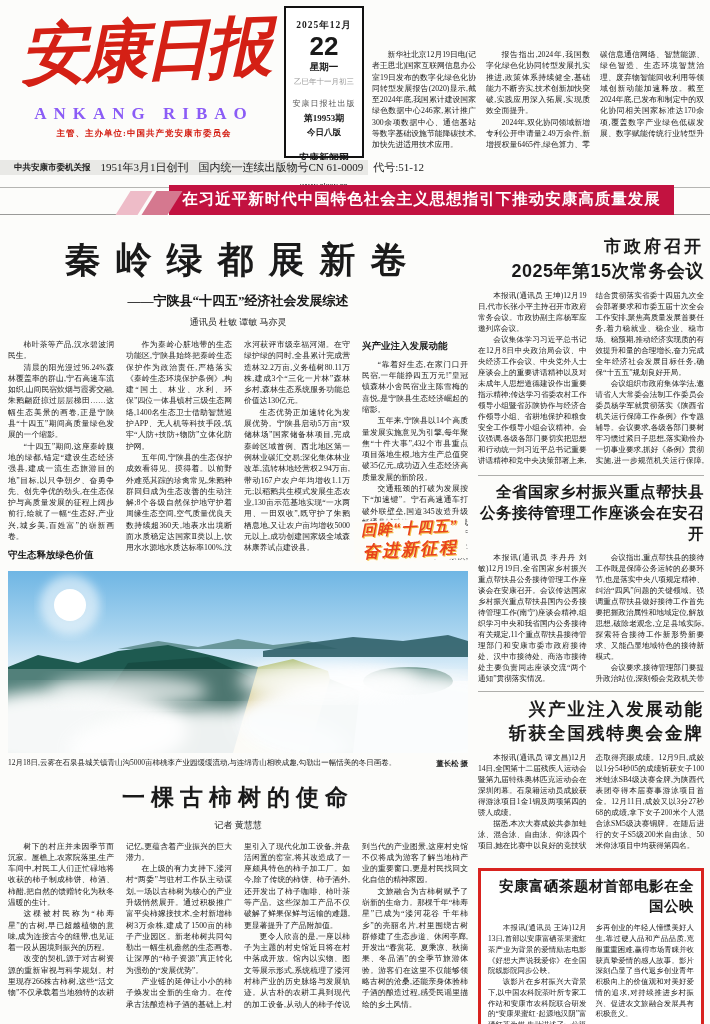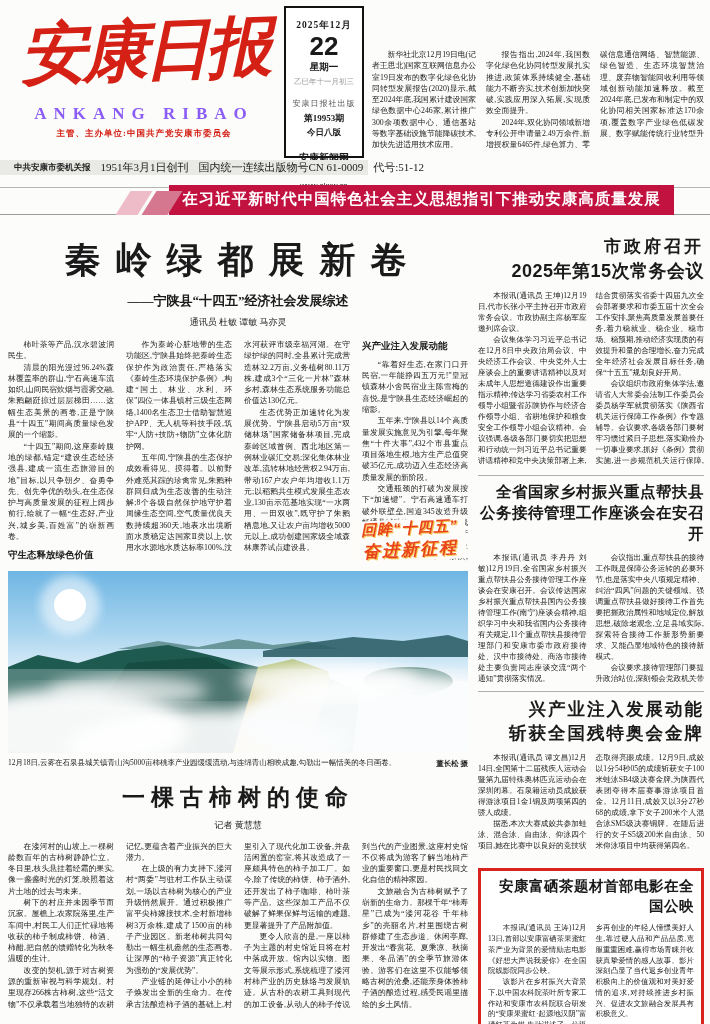--- a/index.html
+++ b/index.html
@@ -190,22 +190,22 @@
       <ellipse cx="120" cy="120" rx="80" ry="16" fill="#ffffff" opacity="0.7" filter="url(#soft2)"></ellipse>
     </svg>
     <div class="caption">
       <span class="cap">12月18日,云雾在石泉县城关镇青山沟5000亩柿桃李产业园缓缓流动,与连绵青山相映成趣,勾勒出一幅恬美的冬日画卷。</span>
       <span class="credit">董长松 摄</span>
     </div>
 
     <div class="ps-head">一棵古柿树的使命</div>
     <div class="byline">记者 黄慧慧</div>
     <div class="ps-body cols">
-        <p>在溇河村的山坡上,一棵树龄数百年的古柿树静静伫立。冬日里,枝头悬挂着经霜的果实,像一盏盏时光的灯笼,映照着这片土地的过去与未来。</p>
         <p>树下的村庄并未因季节而沉寂。屋檐上,农家院落里,生产车间中,村民工人们正忙碌地将收获的柿子制成柿饼、柿酒、柿醋,把自然的馈赠转化为秋冬温暖的生计。</p>
+        <p>这棵被村民称为“柿寿星”的古树,早已超越植物的意味,成为连接古今的纽带,也见证着一段从困境到振兴的历程。</p>
         <p>改变的契机,源于对古树资源的重新审视与科学规划。村里现存266株古柿树,这些“活文物”不仅承载着当地独特的农耕记忆,更蕴含着产业振兴的巨大潜力。</p>
         <p>在上级的有力支持下,溇河村“两委”与驻村工作队主动谋划,一场以古柿树为核心的产业升级悄然展开。通过积极推广富平尖柿嫁接技术,全村新增柿树3万余株,建成了1500亩的柿子产业园区。新老柿树共同勾勒出一幅生机盎然的生态画卷,让深厚的“柿子资源”真正转化为强劲的“发展优势”。</p>
         <p>产业链的延伸让小小的柿子焕发出全新的生命力。在传承古法酿造柿子酒的基础上,村里引入了现代化加工设备,并盘活闲置的窑室,将其改造成了一座颇具特色的柿子加工厂。如今,除了传统的柿饼、柿子酒外,还开发出了柿子咖啡、柿叶茶等产品。这些深加工产品不仅破解了鲜果保鲜与运输的难题,更显著提升了产品附加值。</p>
         <p>更令人欣喜的是,一座以柿子为主题的村史馆近日将在村中落成开放。馆内以实物、图文等展示形式,系统梳理了溇河村柿产业的历史脉络与发展轨迹。从古朴的农耕工具到现代的加工设备,从动人的柿子传说到当代的产业图景,这座村史馆不仅将成为游客了解当地柿产业的重要窗口,更是村民找回文化自信的精神家园。</p>
         <p>文旅融合为古柿树赋予了崭新的生命力。那棵千年“柿寿星”已成为“溇河花谷 千年柿乡”的亮丽名片,村里围绕古树群修建了生态步道、休闲亭廊,开发出“春赏花、夏乘凉、秋摘果、冬品酒”的全季节旅游体验。游客们在这里不仅能够领略古树的沧桑,还能亲身体验柿子酒的酿造过程,感受民谣里描绘的乡土风情。</p>
       </div>
   </div>
 
   <div class="rightcol">
     <div class="r-head gov-h1">市政府召开</div>

